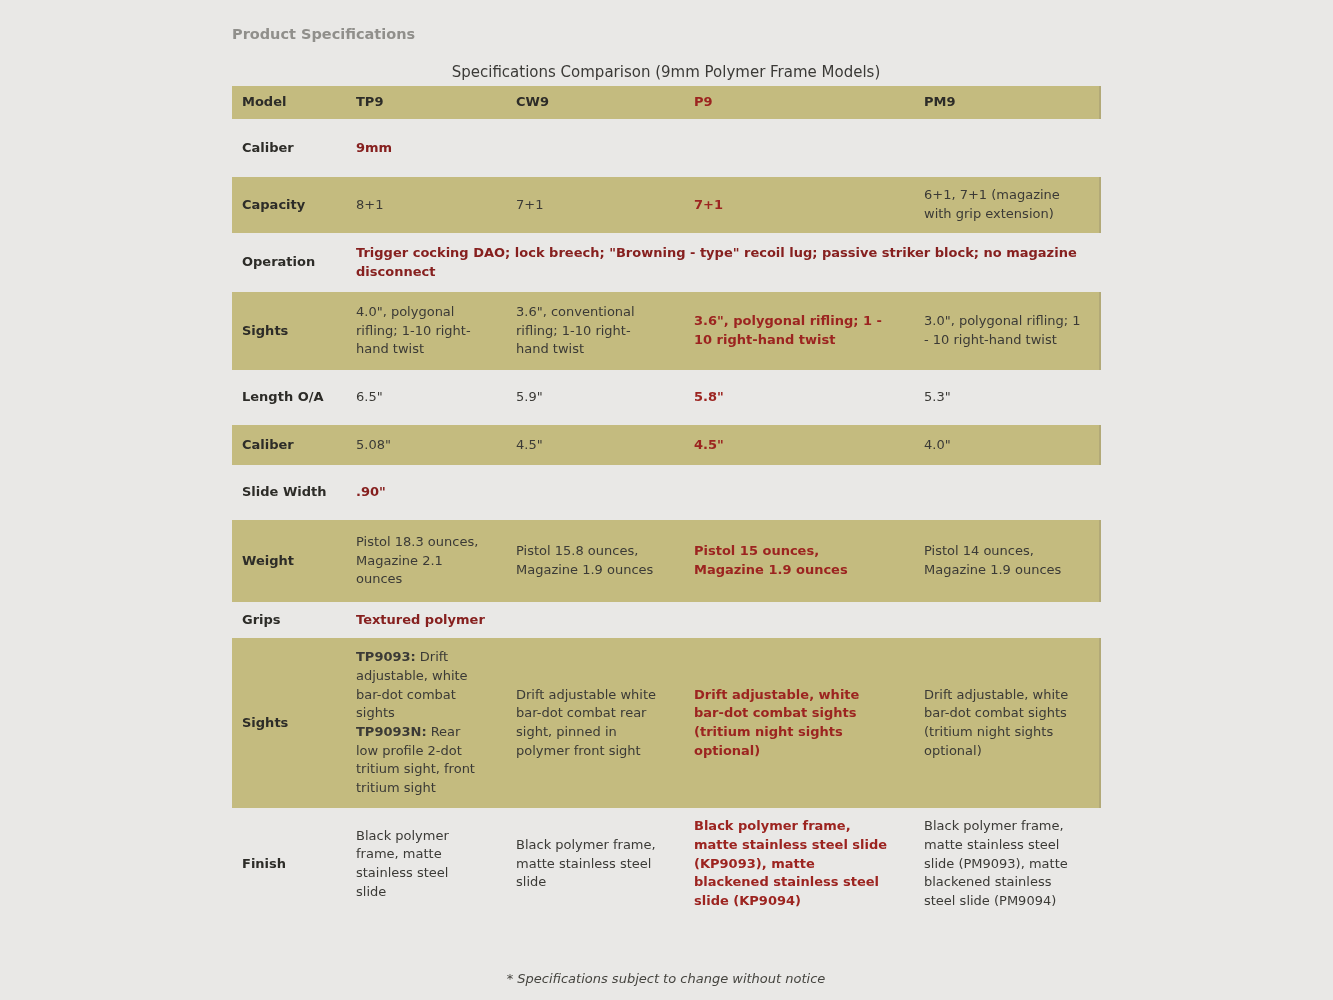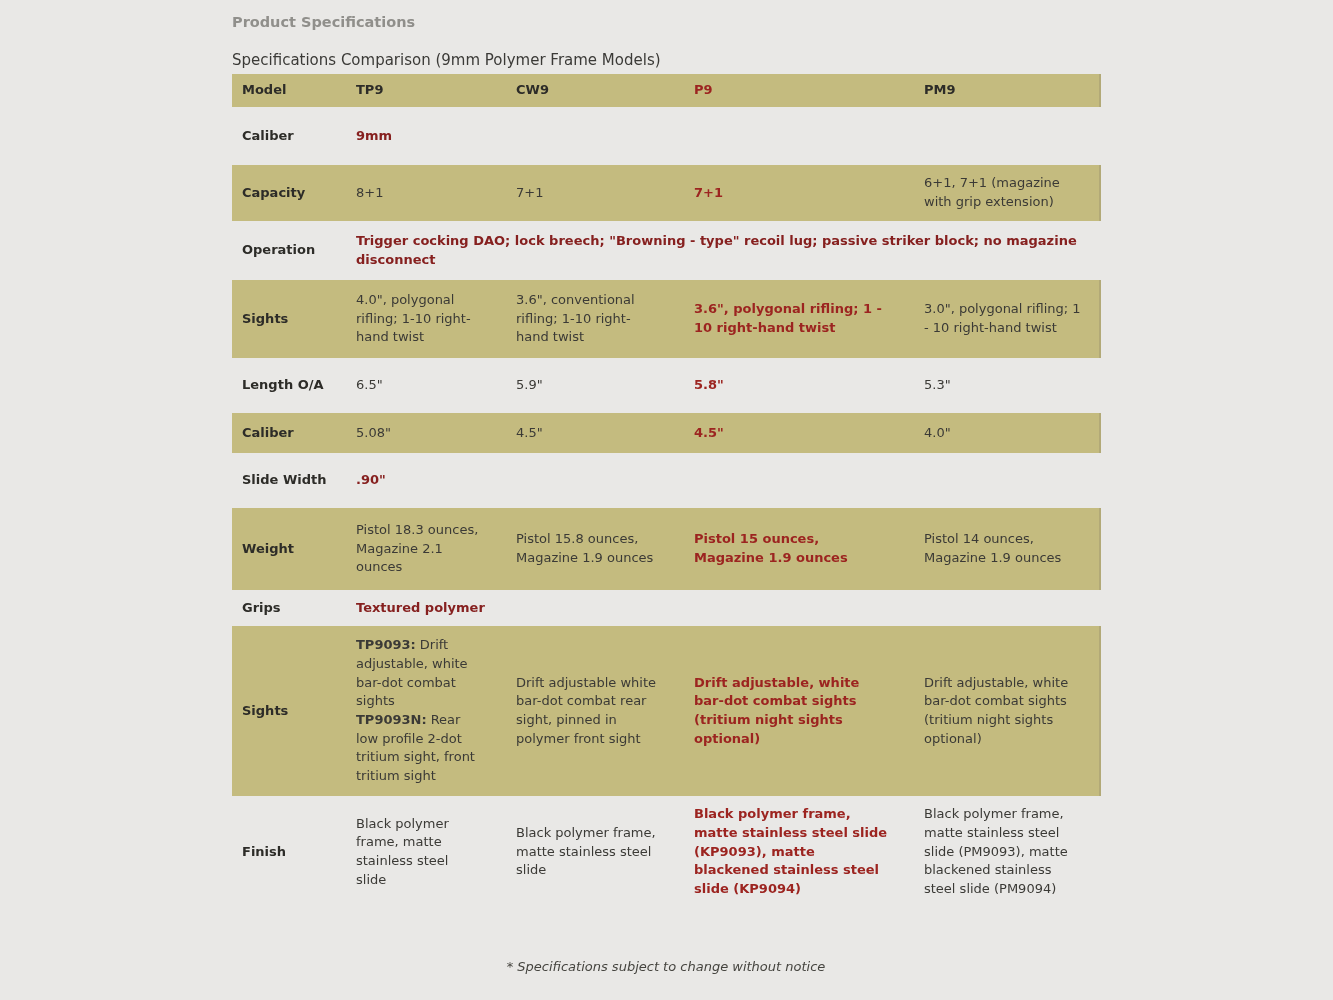--- a/index.html
+++ b/index.html
@@ -13,29 +13,29 @@
     --label-color:#2d2c28;
     --text-color:#3b3a36;
   }
   html,body{margin:0;padding:0;}
   body{
     width:1333px;height:1000px;
     background:var(--page-bg);
     font-family:"DejaVu Sans","Liberation Sans",sans-serif;
     position:relative;overflow:hidden;
   }
-  .page{position:absolute;inset:0;}
+  .page{position:absolute;inset:0;margin-top:12px;}
   .section-heading{
     position:absolute;left:232px;top:14px;
     font-size:14.5px;font-weight:bold;color:var(--heading-gray);
     margin:0;
   }
   .table-title{
     position:absolute;left:232px;top:51px;width:868px;
-    font-size:15px;color:var(--title-color);
+    text-align:center;font-size:15px;color:var(--title-color);
   }
   table.spec-table{
     position:absolute;left:232px;top:74px;width:868px;
     border-collapse:collapse;table-layout:fixed;
     font-size:13px;color:var(--text-color);
   }
   td{vertical-align:middle;padding:5px 17px;line-height:1.44;word-wrap:break-word;}
   td.lbl{
     padding-left:10px;padding-right:12px;
     font-weight:bold;color:var(--label-color);

